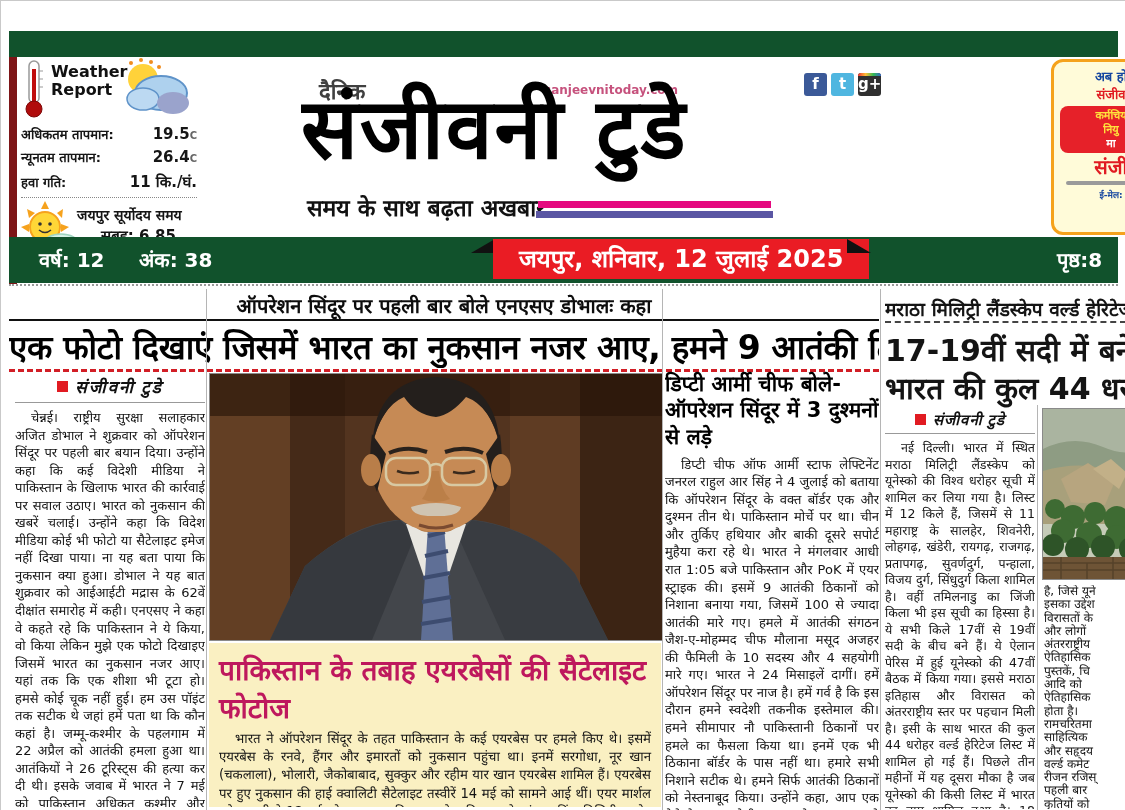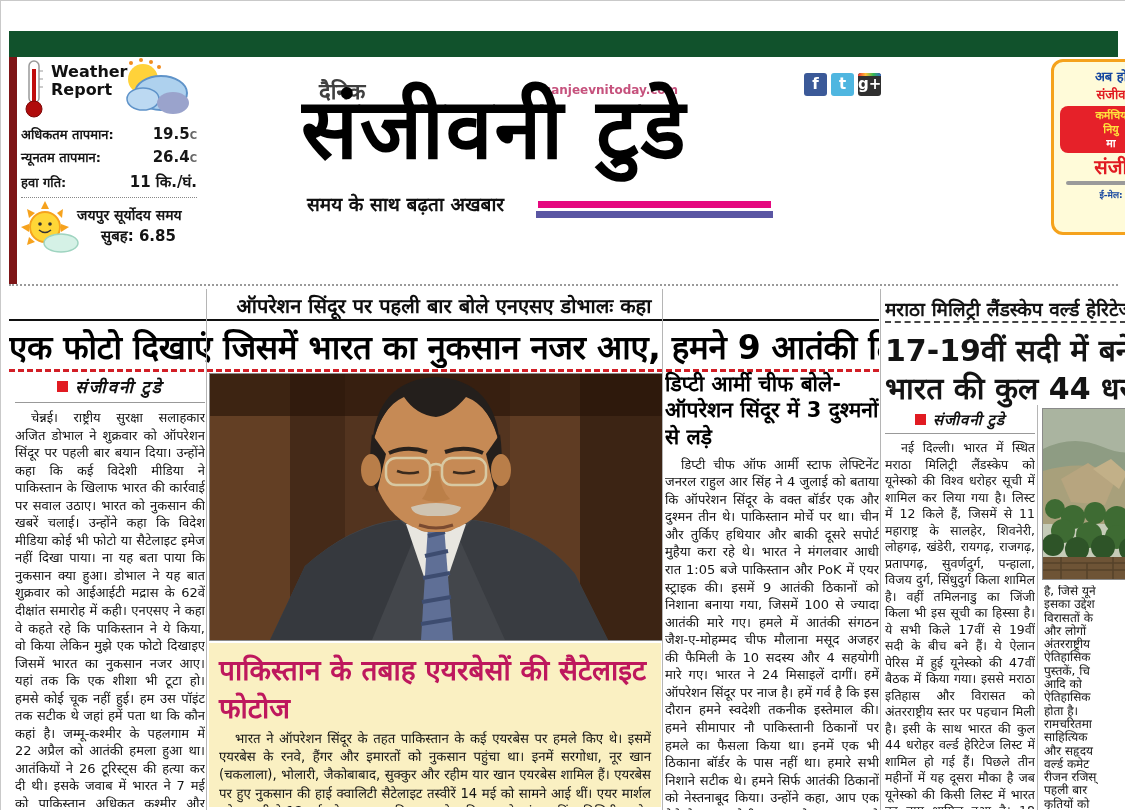--- a/index.html
+++ b/index.html
@@ -34,21 +34,21 @@
   .w-dot{position:absolute;left:0;top:138px;width:176px;border-top:1px dotted #888;}
   .sunrise-title{position:absolute;left:56px;top:146px;font-weight:800;font-size:14px;}
   .sunrise-time{position:absolute;left:80px;top:166px;font-weight:800;font-size:15px;}
 
   
   .dainik{left:318px;top:74px;color:#404040;font-weight:800;font-size:22px;}
   .site{left:543px;top:82px;color:#c6527d;font-weight:800;font-size:12px;}
   .mast-title{left:300px;top:78px;width:742px;height:112px;overflow:hidden;
     font-weight:900;font-size:84px;line-height:1.2;color:#000;white-space:nowrap;
     letter-spacing:2px;}
-  .tagline{left:306px;top:190px;font-weight:800;font-size:19px;color:#111;}
+  .tagline{left:306px;top:190px;font-weight:800;font-size:23px;color:#111;}
   .bar-pink{left:537px;top:200px;width:233px;height:7px;background:#e5097f;}
   .bar-purple{left:535px;top:210px;width:237px;height:7px;background:#5a56a3;}
   .social{left:803px;top:72px;display:flex;gap:4px;}
   .s-ic{width:23px;height:23px;border-radius:3px;color:#fff;font-weight:800;
     font-size:15px;text-align:center;line-height:23px;position:relative;overflow:hidden;}
   .s-fb{background:#3b5998;}
   .s-tw{background:#4fb6e0;}
   .s-gp{background:#2f2f2f;}
   .s-gp::before{content:"";position:absolute;left:0;top:0;width:100%;height:3px;
     background:linear-gradient(90deg,#e33,#fb3,#3b5,#36c);}
@@ -200,20 +200,28 @@
     <div class="ad-red">
       <div class="ad-y">कर्मचिय</div>
       <div class="ad-y">नियु</div>
       <div class="ad-w">मा</div>
     </div>
     <div class="ad-logo">संजी</div>
     <div class="ad-bar"></div>
     <div class="ad-mail">ई-मेल:</div>
   </div>
 
+  <div class="abs issue-band">
+    <span class="txt" style="left:30px">वर्ष: 12</span>
+    <span class="txt" style="left:130px">अंक: 38</span>
+    <span class="wedge-l"></span>
+    <span class="date-box">जयपुर, शनिवार, 12 जुलाई 2025</span>
+    <span class="wedge-r"></span>
+    <span class="txt" style="left:1048px">पृष्ठ:8</span>
+  </div>
   <div class="abs dotted-sep"></div>
 
   <div class="abs kicker">ऑपरेशन सिंदूर पर पहली बार बोले एनएसए डोभालः कहा</div>
   <div class="abs rule-black"></div>
   <div class="abs headline">एक फोटो दिखाएं जिसमें भारत का नुकसान नजर आए, हमने 9 आतंकी ठिकाने उड़ाए</div>
   <div class="abs red-dash"></div>
 
   <div class="abs col1">
     <div class="byline">
       <span class="sq"></span>

